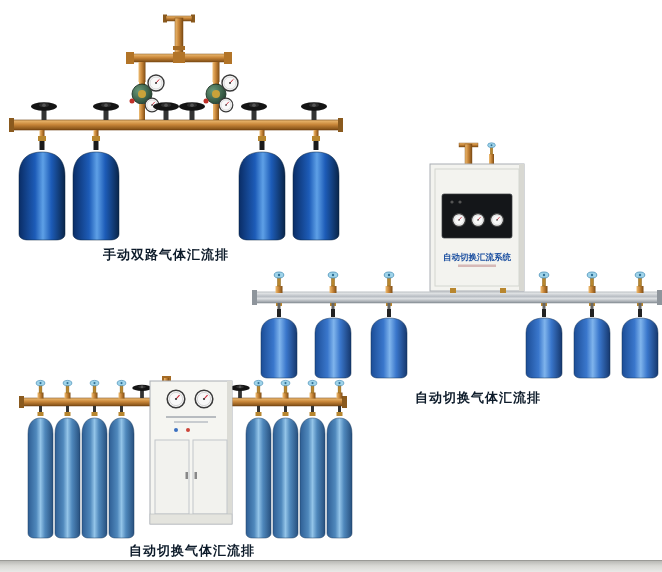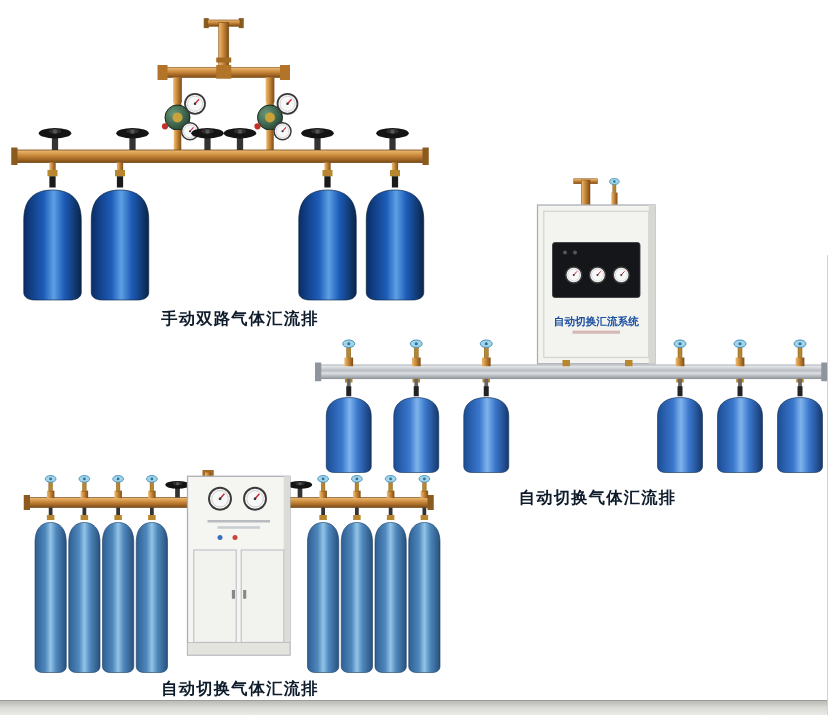--- a/index.html
+++ b/index.html
@@ -178,21 +178,21 @@
       </g>
       <g transform="translate(308,0)">
         <rect x="-2.5" y="122" width="5" height="7" fill="url(#gradBrassH)"></rect>
         <rect x="-4" y="128" width="8" height="5" fill="#b8862e"></rect>
         <rect x="-2.5" y="133" width="5" height="9" fill="#1a1a1a"></rect>
         <use href="#cylL" xlink:href="#cylL" transform="translate(-23,142)" fill="url(#gradCylL)" stroke="#07203f" stroke-width="0.5"></use>
       </g>
     </g>
   </svg>
 
-  <div class="caption" style="left:112px;top:246px">手动双路气体汇流排</div>
+  <div class="caption" style="left:86px;top:246px">手动双路气体汇流排</div>
 
   <svg class="scene" style="left:252px;top:142px" width="410" height="248" viewBox="0 0 410 248">
 
     <g>
       <rect x="207" y="1" width="19" height="4" fill="url(#gradBrassV)" stroke="#7e4c14" stroke-width="0.4"></rect>
       <rect x="213" y="2" width="7" height="22" fill="url(#gradBrassH)" stroke="#7e4c14" stroke-width="0.4"></rect>
       <rect x="237" y="12" width="5" height="12" fill="url(#gradBrassH)"></rect>
       <use href="#bluecap" xlink:href="#bluecap" transform="translate(239.5,12) scale(0.8)"></use>
     </g>
 

